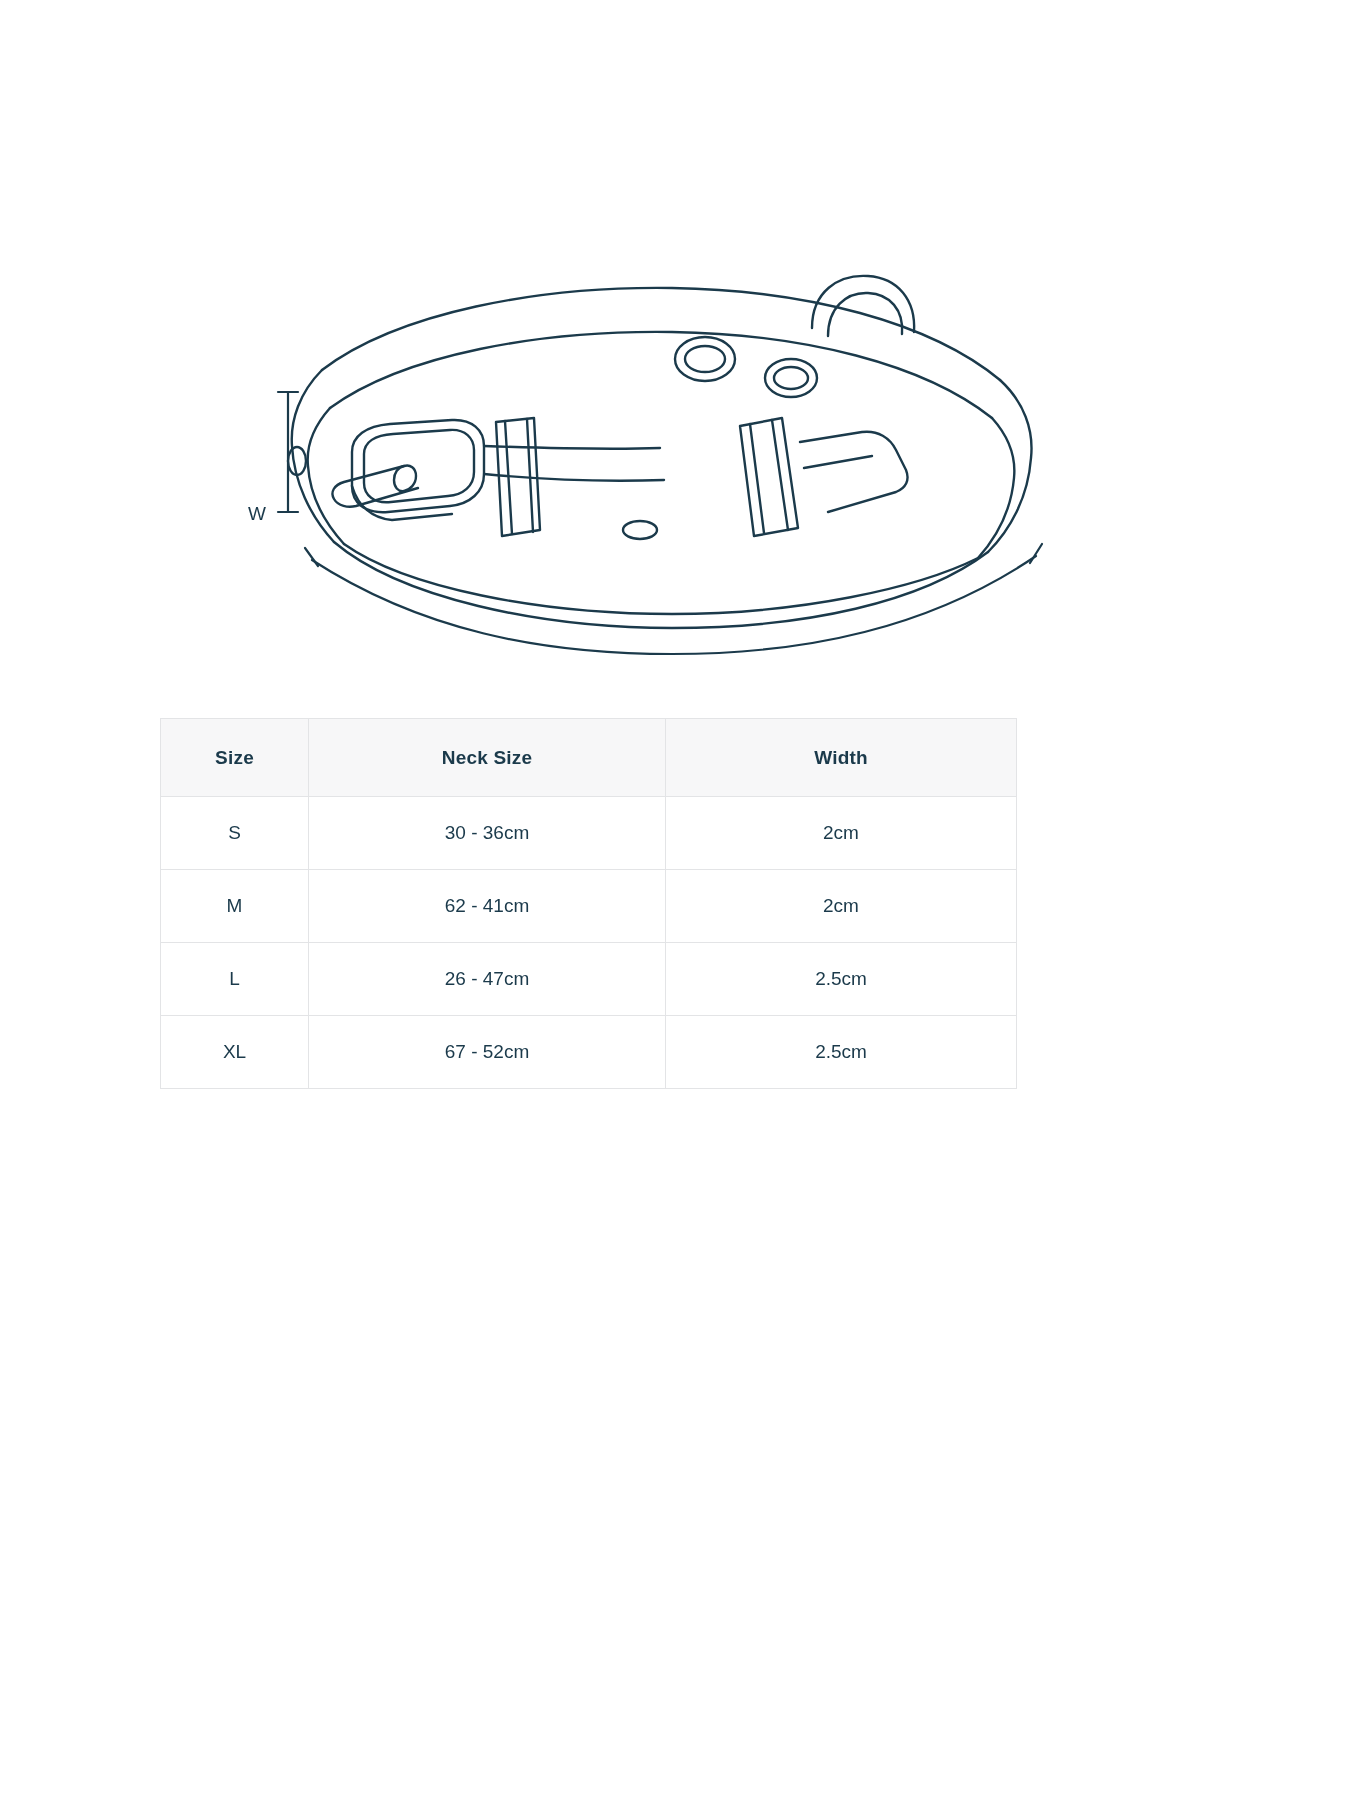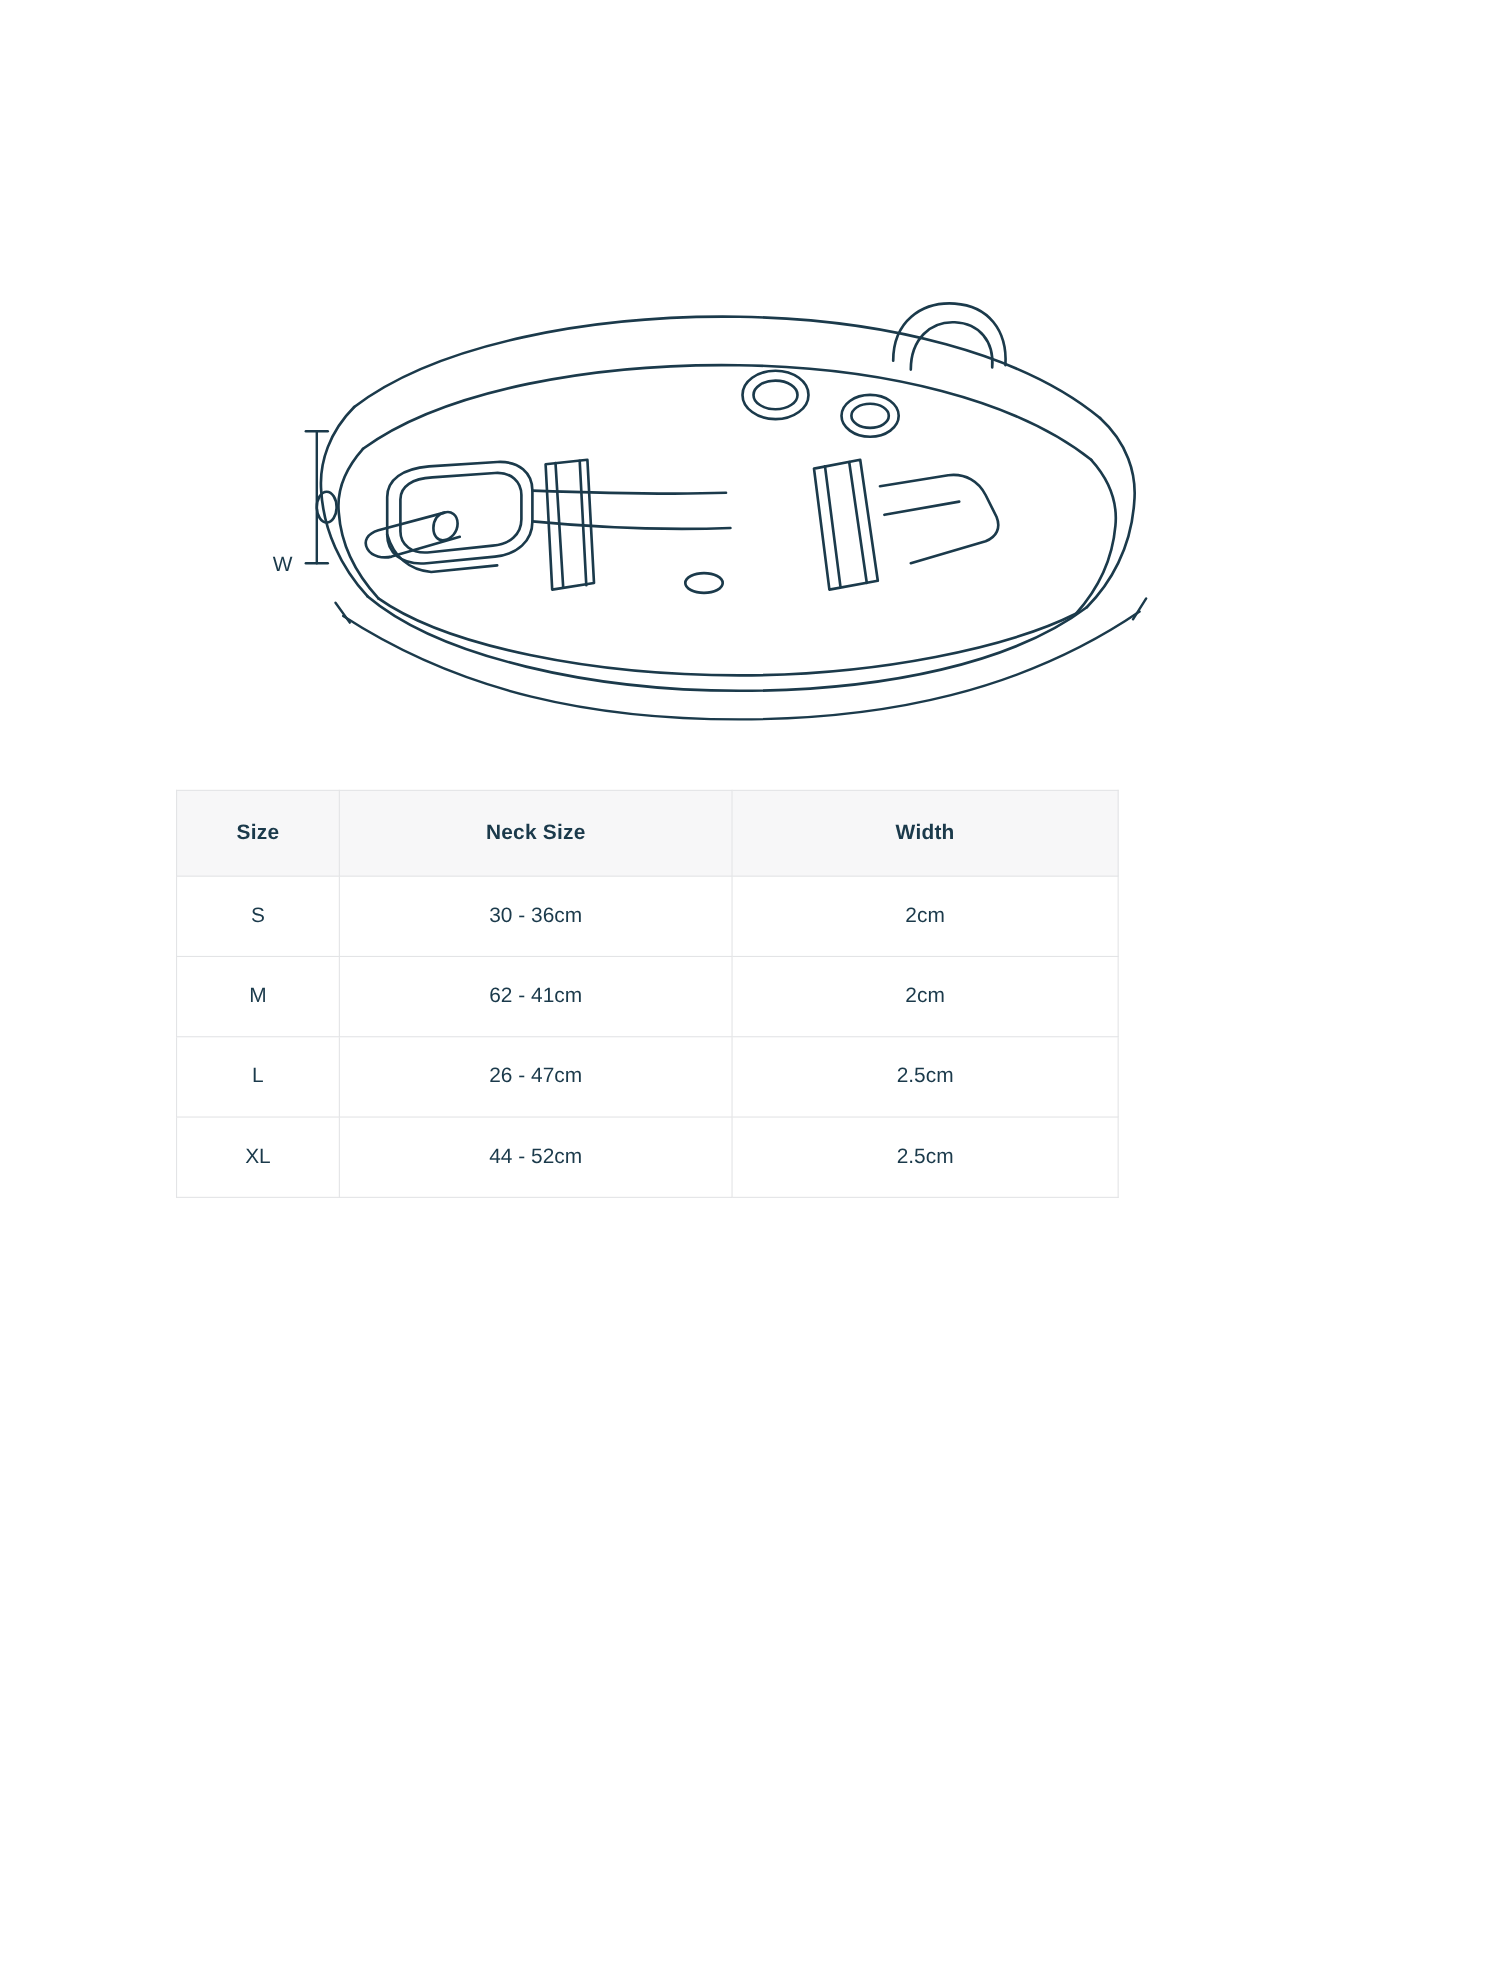--- a/index.html
+++ b/index.html
@@ -228,19 +228,19 @@
         <td>62 - 41cm</td>
         <td>2cm</td>
       </tr>
       <tr>
         <td>L</td>
         <td>26 - 47cm</td>
         <td>2.5cm</td>
       </tr>
       <tr>
         <td>XL</td>
-        <td>44 - 52cm</td>
+        <td>67 - 52cm</td>
         <td>2.5cm</td>
       </tr>
     </tbody>
   </table>
 
 </div>
 
 </body></html>

